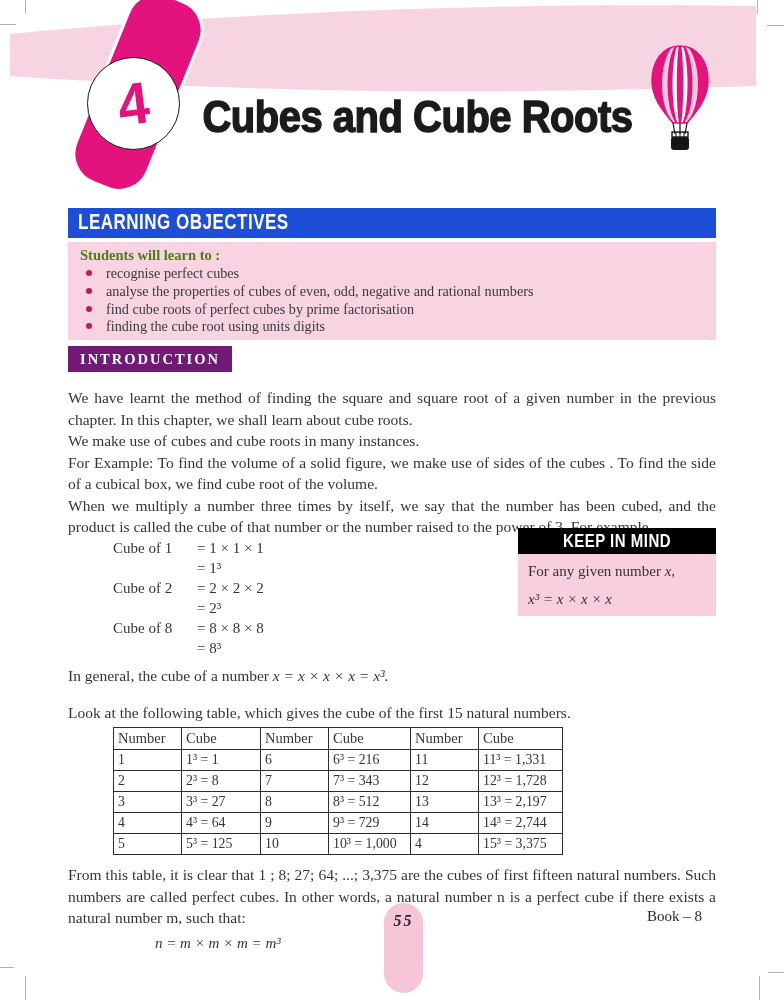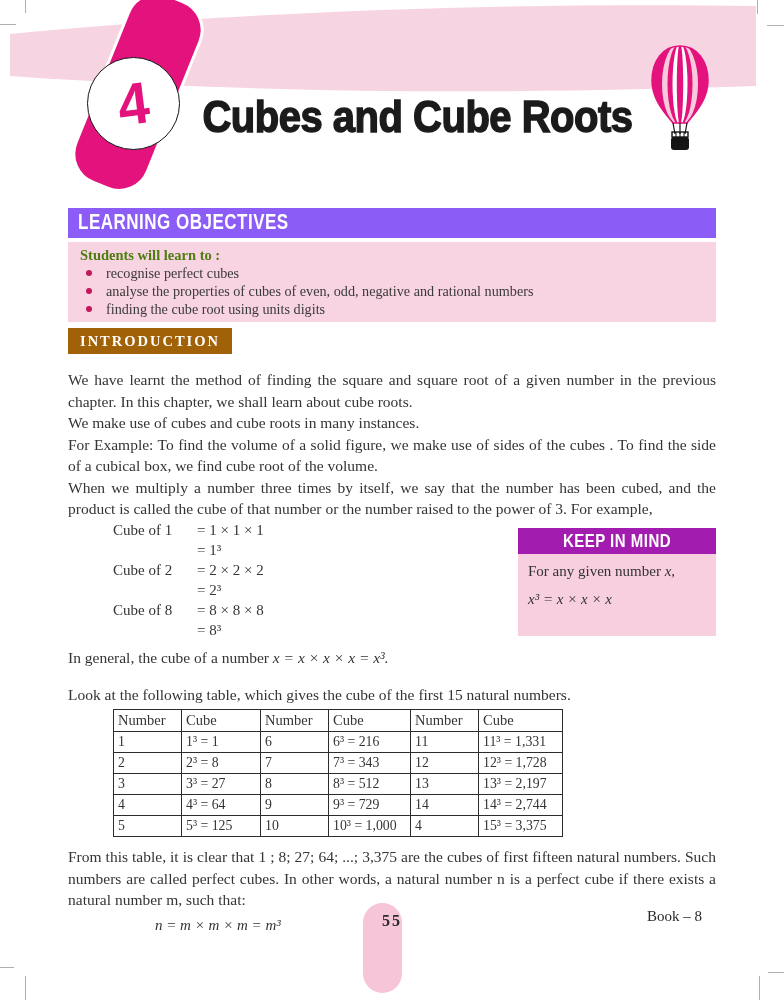--- a/index.html
+++ b/index.html
@@ -27,36 +27,36 @@
   .chapter-title{
     position:absolute;left:195px;top:92px;width:445px;text-align:center;white-space:nowrap;
     font-family:"Liberation Sans",sans-serif;font-weight:900;font-size:40px;color:#1b1b1b;
     letter-spacing:-0.5px;-webkit-text-stroke:1.3px #1b1b1b;
     transform:scaleY(1.12);transform-origin:top center;
   }
   .balloon{position:absolute;left:648px;top:44px;width:64px;height:108px;}
   
   .content{position:absolute;left:68px;top:208px;width:648px;}
   .lo-banner{
-    height:30px;line-height:30px;background:#8b5cf6;color:#ffffff;padding-left:10px;
+    height:30px;line-height:30px;background:#1d4ed8;color:#ffffff;padding-left:10px;
     font-family:"Liberation Sans",sans-serif;font-weight:900;font-size:17px;letter-spacing:0.5px;
     transform-origin:left center;
   }
   .lo-banner span{display:inline-block;transform:scaleY(1.25);}
   .lo-box{margin-top:4px;background:#F8D3E1;padding:5px 12px 6px 12px;}
   .lo-intro{color:#4d7c0f;font-weight:bold;font-size:14.5px;line-height:16px;}
   .lo-list{list-style:none;margin:2px 0 0 0;padding:0;}
   .lo-list li{
     position:relative;padding-left:26px;font-size:14.2px;line-height:14.8px;color:#3a3a3a;margin-top:3px;
   }
   .lo-list li::before{
     content:"";position:absolute;left:6px;top:4px;width:6px;height:6px;border-radius:50%;background:#C2185B;
   }
   .intro-banner{
-    display:inline-block;margin-top:6px;background:#a16207;color:#ffffff;
+    display:inline-block;margin-top:6px;background:#701a75;color:#ffffff;
     font-weight:bold;font-size:14.5px;letter-spacing:2px;padding:5px 12px 4px 12px;
   }
   .para{margin:0;font-size:15.5px;line-height:21.5px;text-align:justify;}
   .para.first{margin-top:15px;}
   
   .examples{margin:0 0 7px 45px;font-size:15px;}
   .ex-row{display:flex;line-height:20px;}
   .ex-label{width:84px;flex:0 0 84px;}
   
   .general-line{margin-top:3px;font-size:15.5px;line-height:21.5px;}
@@ -67,30 +67,30 @@
   table.cubes th,table.cubes td{
     border:1px solid #2c2c2c;text-align:left;padding:1px 4px;
     font-weight:normal;font-size:13.8px;line-height:18px;
   }
   table.cubes th{font-size:14.5px;line-height:19px;}
   .closing-para{margin-top:9px;}
   .equation{margin:4px 0 0 87px;font-size:15px;font-style:italic;line-height:21px;}
   
   .kim{position:absolute;left:518px;top:528px;width:198px;}
   .kim-header{
-    height:26px;line-height:26px;background:#a21caf;color:#ffffff;text-align:center;
+    height:26px;line-height:26px;background:#000000;color:#ffffff;text-align:center;
     font-family:"Liberation Sans",sans-serif;font-weight:900;font-size:15px;letter-spacing:0.5px;
   }
   .kim-header span{display:inline-block;transform:scaleY(1.25);}
-  .kim-body{background:#F8CFDF;padding:9px 10px 28px 10px;font-size:15px;color:#333;}
+  .kim-body{background:#F8CFDF;padding:9px 10px 8px 10px;font-size:15px;color:#333;}
   .kim-line2{margin-top:11px;font-style:italic;}
   
   .page-pill{
-    position:absolute;left:363px;top:903px;width:39px;height:90px;border-radius:20px;
-    background:#F6C6D8;text-align:right;
+    position:absolute;left:384px;top:903px;width:39px;height:90px;border-radius:20px;
+    background:#F6C6D8;text-align:center;font-style:italic;
   }
   .page-number{
     display:block;margin-top:9px;font-weight:bold;font-size:16px;letter-spacing:2px;color:#2a2a2a;
   }
   .book-label{position:absolute;right:82px;top:908px;font-size:15px;color:#2a2a2a;}
 </style>
 </head>
 <body>
 
 <div class="crop" style="left:25px;top:0;width:1px;height:13px;"></div>
@@ -137,20 +137,21 @@
 
   <div class="lo-banner">
     <span>LEARNING OBJECTIVES</span>
   </div>
 
   <div class="lo-box">
     <div class="lo-intro">Students will learn to :</div>
     <ul class="lo-list">
       <li>recognise perfect cubes</li>
       <li>analyse the properties of cubes of even, odd, negative and rational numbers</li>
+      <li>find cube roots of perfect cubes by prime factorisation</li>
       <li>finding the cube root using units digits</li>
     </ul>
   </div>
 
   <div class="intro-banner">INTRODUCTION</div>
 
   <p class="para first">We have learnt the method of finding the square and square root of a given number in the previous chapter. In this chapter, we shall learn about cube roots.</p>
   <p class="para">We make use of cubes and cube roots in many instances.</p>
   <p class="para">For Example: To find the volume of a solid figure, we make use of sides of the cubes . To find the side of a cubical box, we find cube root of the volume.</p>
   <p class="para">When we multiply a number three times by itself, we say that the number has been cubed, and the product is called the cube of that number or the number raised to the power of 3. For example,</p>

